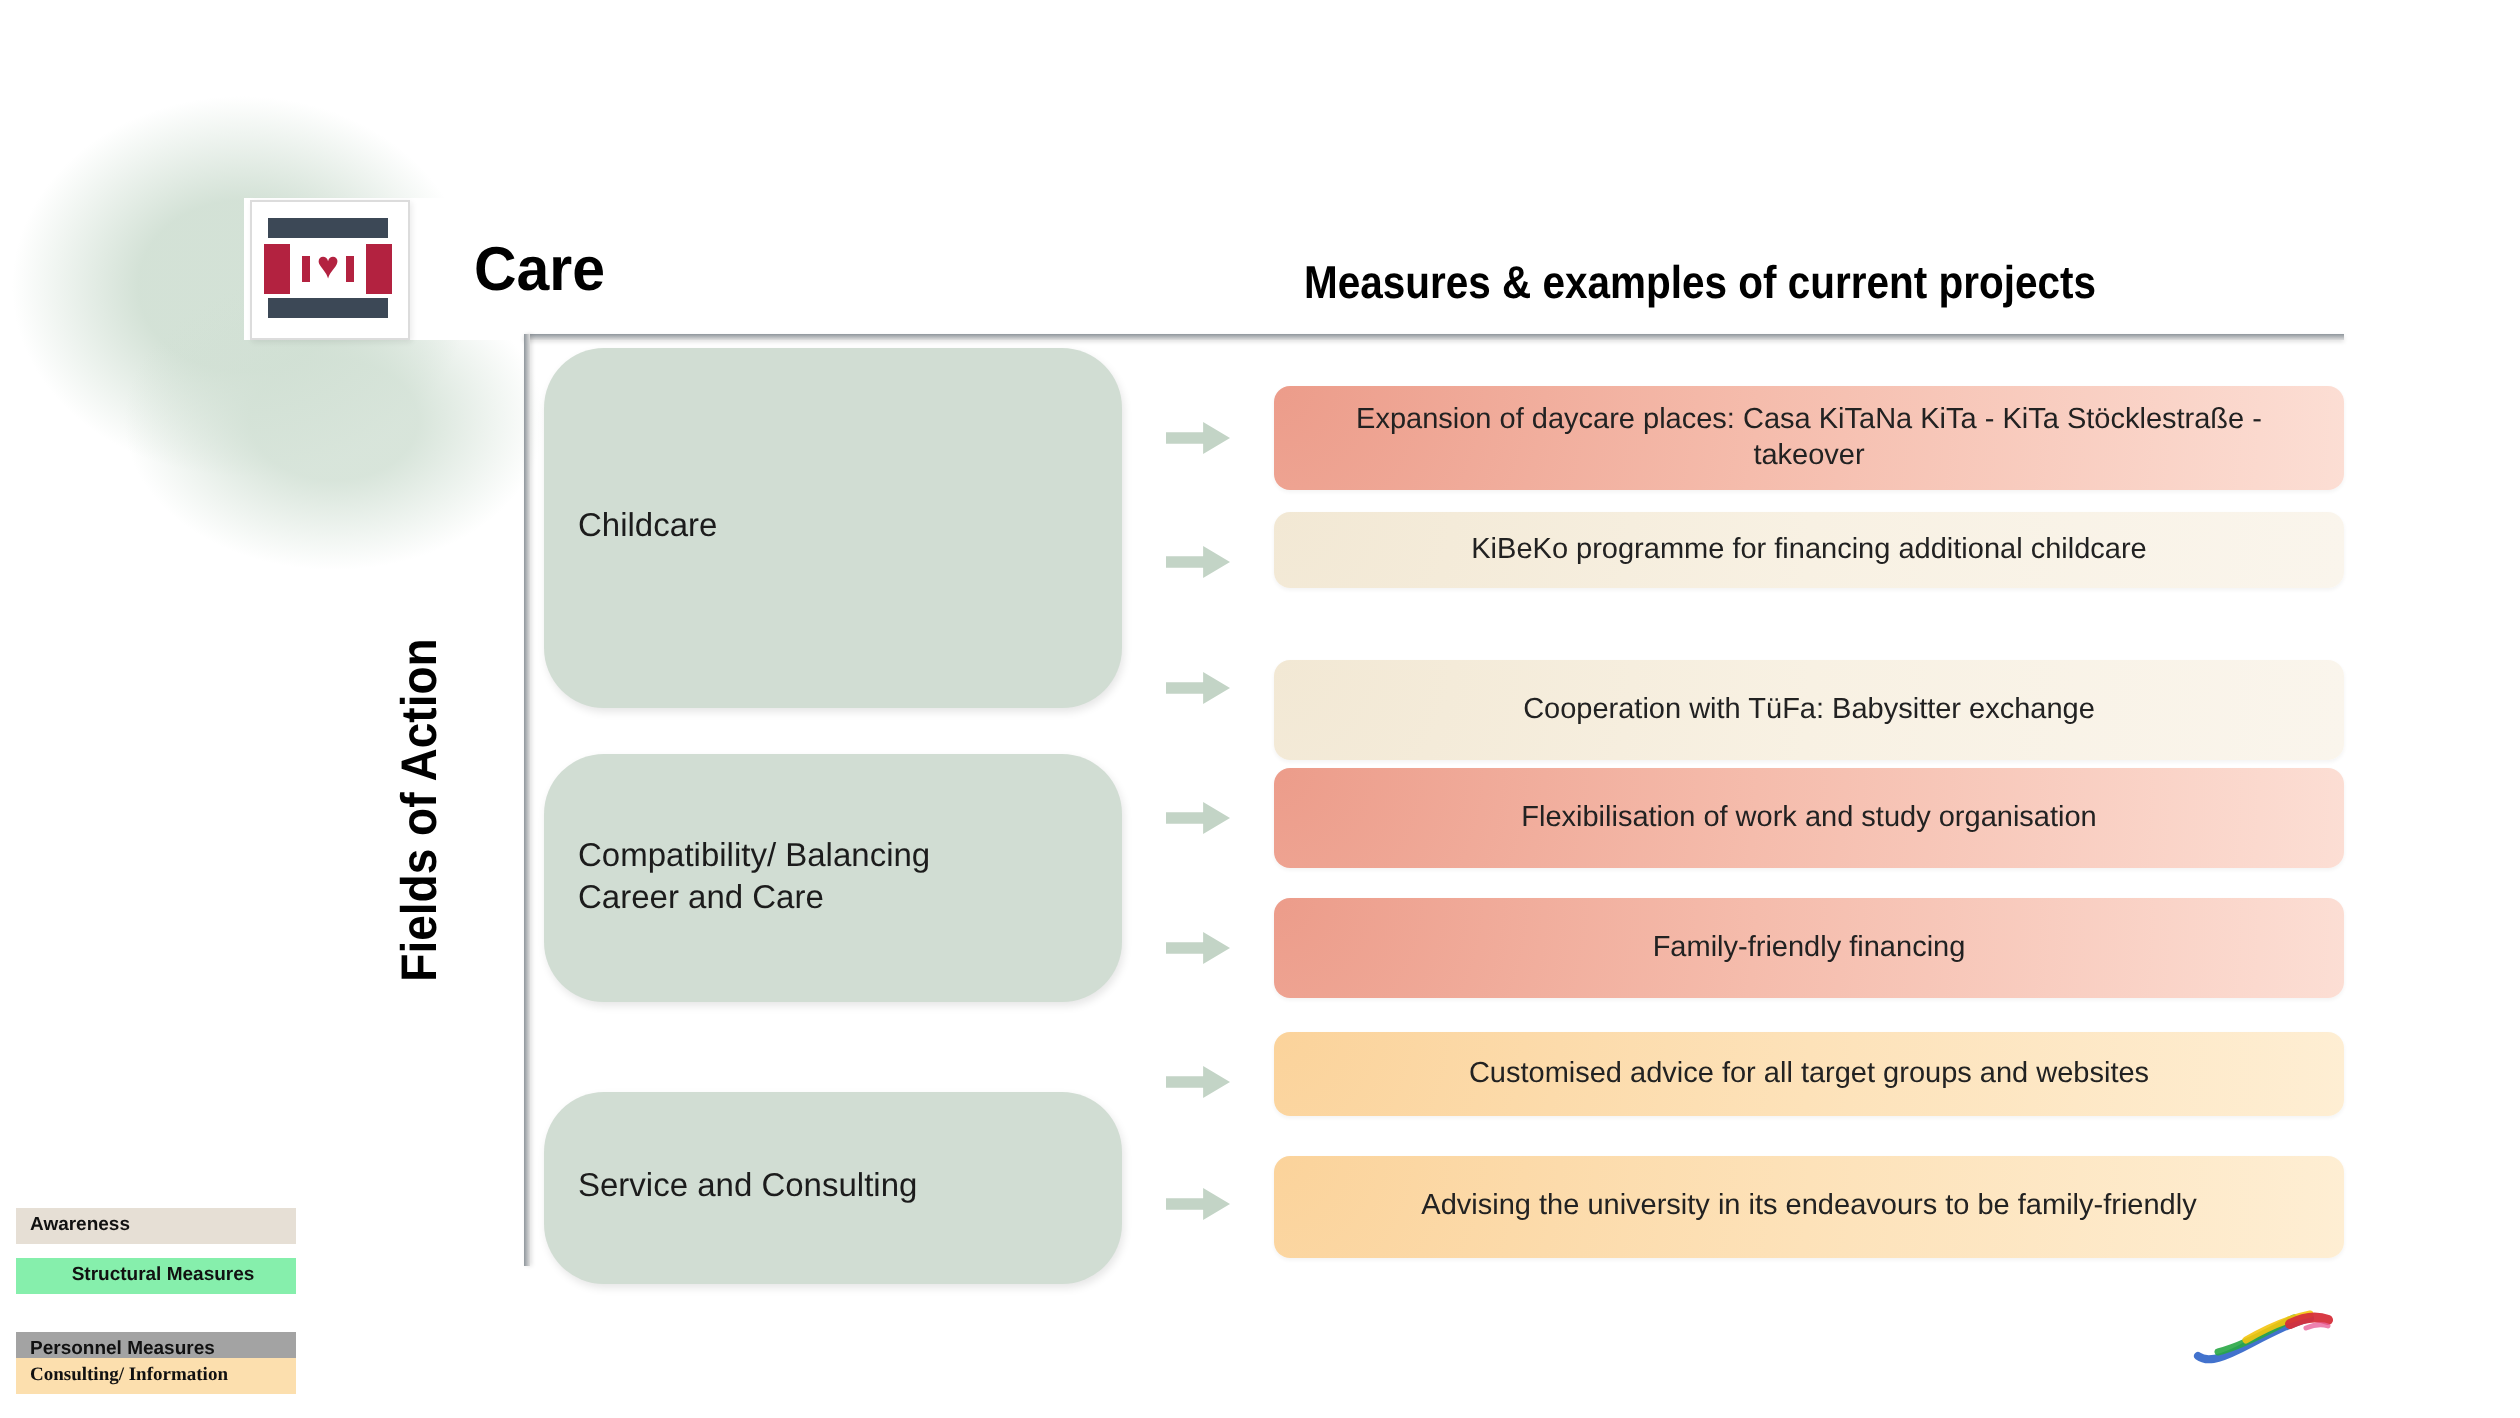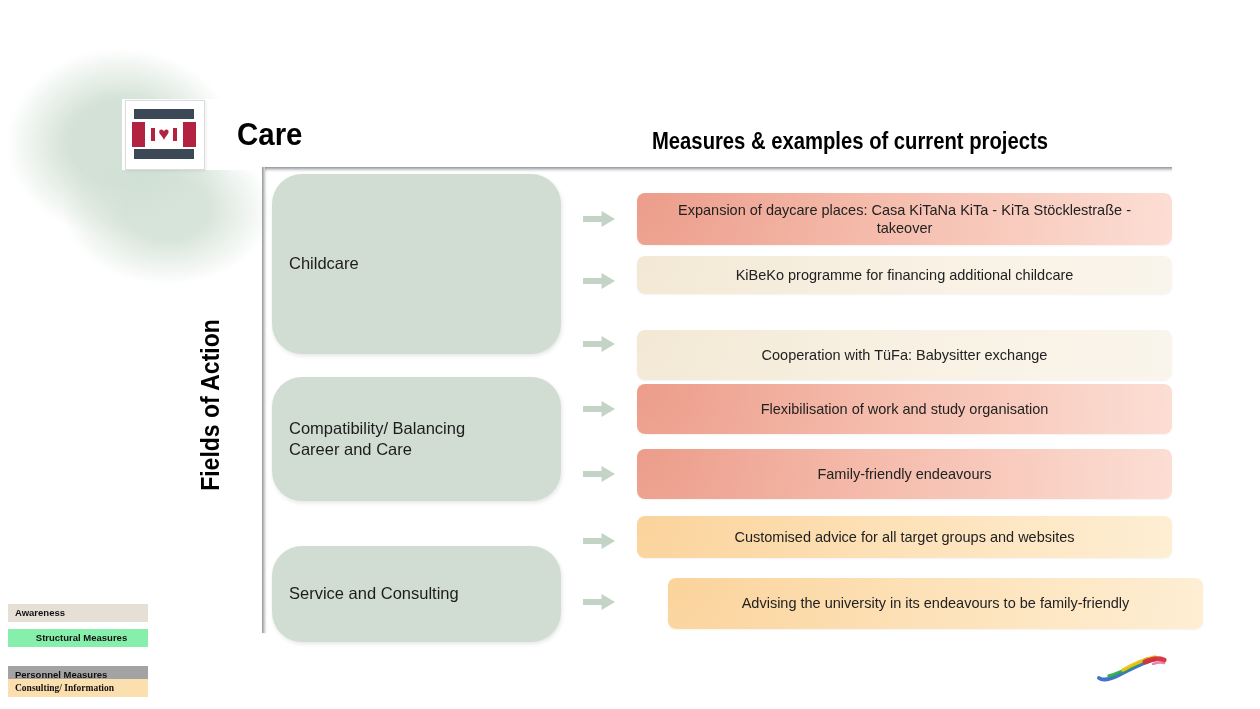--- a/index.html
+++ b/index.html
@@ -61,21 +61,21 @@
     font-size:14.5px;color:#222;line-height:1.25;box-shadow:0 1px 2px rgba(0,0,0,.05);}
   .cat-structural{background:radial-gradient(circle at 0% 0%,#ec9c8a 0%,#f5bcac 45%,#fcded4 100%);}
   .cat-personnel{background:radial-gradient(circle at 0% 0%,#f2e8d4 0%,#f8f1e3 50%,#faf5ec 100%);}
   .cat-consulting{background:radial-gradient(circle at 0% 0%,#fbd39b 0%,#fde2b9 50%,#feeed3 100%);}
   .m-1{top:193px;height:52px;}
   .m-2{top:256px;height:38px;}
   .m-3{top:319px;height:50px;margin-top:11px;}
   .m-4{top:384px;height:50px;}
   .m-5{top:449px;height:50px;}
   .m-6{top:516px;height:42px;}
-  .m-7{top:578px;height:51px;margin-left:31px;}
+  .m-7{top:578px;height:51px;}
   
   .legend-item{left:8px;width:140px;height:18px;line-height:18px;padding-left:7px;
     box-sizing:border-box;font-size:9.5px;font-weight:bold;color:#111;white-space:nowrap;}
   .lg-1{top:604px;background:#e6dfd5;}
   .lg-2{top:629px;background:#86efac;text-align:center;}
   .lg-3{top:654px;background:#a3a3a3;margin-top:12px;}
   .lg-4{top:679px;background:#fcdfae;font-family:Liberation Serif, serif;}
   
   .swoosh{left:1093px;top:648px;width:78px;height:38px;}
 </style>
@@ -120,21 +120,21 @@
 <div class="abs arrow" style="top:336px"></div>
 <div class="abs arrow" style="top:401px"></div>
 <div class="abs arrow" style="top:466px"></div>
 <div class="abs arrow" style="top:533px"></div>
 <div class="abs arrow" style="top:594px"></div>
 
 <div class="abs measure cat-structural m-1">Expansion of daycare places: Casa KiTaNa KiTa - KiTa Stöcklestraße - takeover</div>
 <div class="abs measure cat-personnel m-2">KiBeKo programme for financing additional childcare</div>
 <div class="abs measure cat-personnel m-3">Cooperation with TüFa: Babysitter exchange</div>
 <div class="abs measure cat-structural m-4">Flexibilisation of work and study organisation</div>
-<div class="abs measure cat-structural m-5">Family-friendly endeavours</div>
+<div class="abs measure cat-structural m-5">Family-friendly financing</div>
 <div class="abs measure cat-consulting m-6">Customised advice for all target groups and websites</div>
 <div class="abs measure cat-consulting m-7">Advising the university in its endeavours to be family-friendly</div>
 
 <div class="abs legend-item lg-1">Awareness</div>
 <div class="abs legend-item lg-2">Structural Measures</div>
 <div class="abs legend-item lg-3">Personnel Measures</div>
 <div class="abs legend-item lg-4">Consulting/ Information</div>
 
 <svg class="abs swoosh" viewBox="0 0 78 38">
   <path d="M6 30 C 10 33, 16 32, 26 27 C 38 21, 50 14, 62 11" stroke="#2e63c8" stroke-width="4" fill="none" stroke-linecap="round" opacity="0.9"></path>

